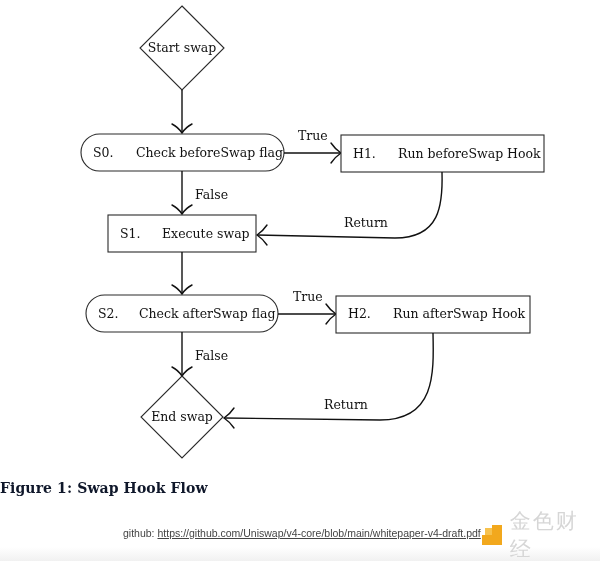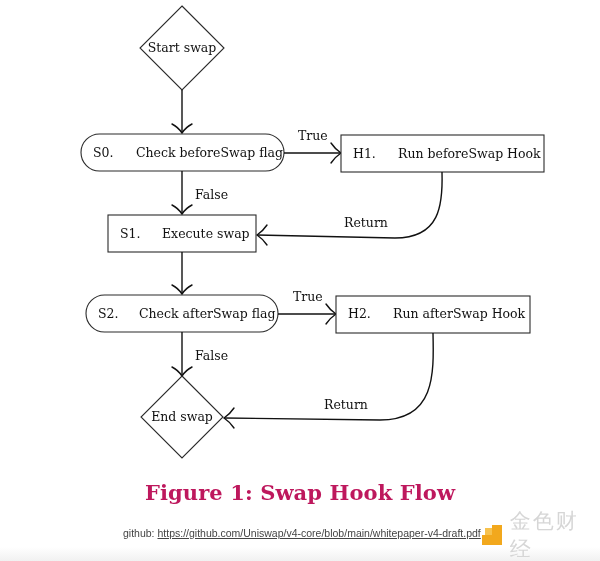--- a/index.html
+++ b/index.html
@@ -5,23 +5,23 @@
     html, body { margin: 0; padding: 0; background: #ffffff; }
     body { width: 600px; height: 561px; position: relative; overflow: hidden; }
     #diagram { position: absolute; left: 0; top: 0; width: 600px; height: 470px; }
     #diagram text { font-family: "DejaVu Serif", "Liberation Serif", serif; fill: #111; }
     .node-text { font-size: 12.5px; }
     .edge-text { font-size: 12.5px; }
     .shape { fill: #ffffff; stroke: #2a2a2a; stroke-width: 1.1; }
     .edge { fill: none; stroke: #111; stroke-width: 1.4; }
     .arrowhead { fill: none; stroke: #111; stroke-width: 1.4; stroke-linecap: round; }
     .caption {
-      position: absolute; left: 0; width: 600px; top: 480px; text-align: center;
+      position: absolute; left: 0; width: 600px; top: 480px; 
       font-family: "DejaVu Serif", "Liberation Serif", serif; font-weight: bold;
-      font-size: 21px; color: #be185d; letter-spacing: 0.1px;
+      font-size: 14px; color: #0f172a; letter-spacing: 0.1px;
     }
     .source {
       position: absolute; left: 123px; top: 527px;
       font-family: "Liberation Sans", "DejaVu Sans", sans-serif; font-size: 10.5px; color: #444;
       white-space: nowrap;
     }
     .source a { color: #444; text-decoration: underline; text-align: center; }
     .bottom-fade {
       position: absolute; left: 0; right: 0; bottom: 0; height: 14px;
       background: linear-gradient(#ffffff, #f1f1f1);

